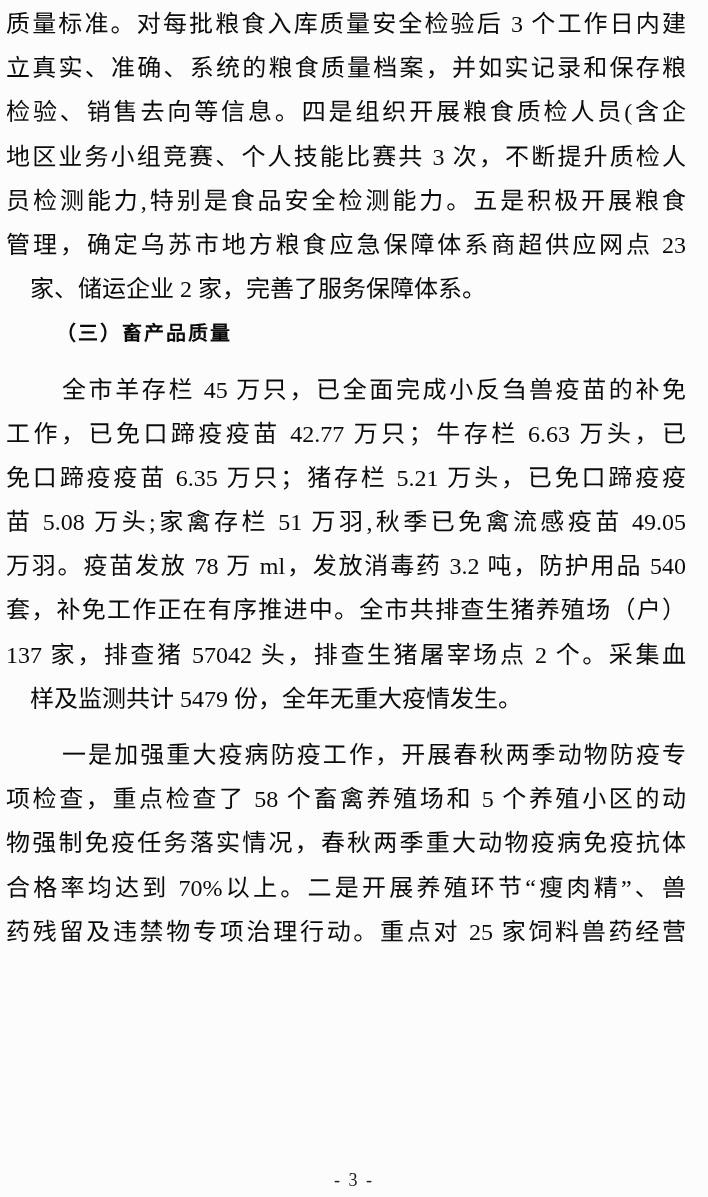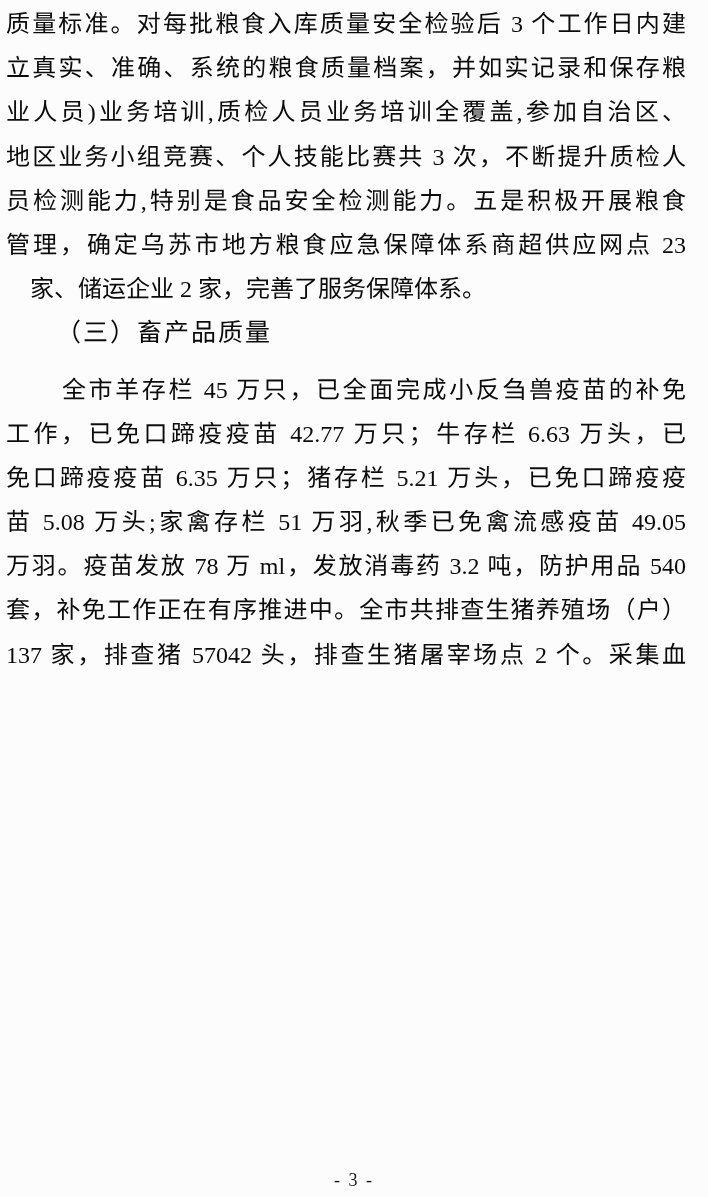--- a/index.html
+++ b/index.html
@@ -34,22 +34,22 @@
     text-align: justify;
     overflow: hidden;
     white-space: normal;
   }
   .ln.just { text-align-last: justify; }
   .ln.last { text-align-last: left; margin-left: 24px; }
   .ln.ind { text-indent: 56px; }
   .heading {
     height: 44.2px;
     line-height: 44.2px;
-    font-size: 25px;
-    font-weight: normal;
+    font-size: 20px;
+    font-weight: bold;
     margin: 0 0 12px 0;
     text-indent: 50px;
     letter-spacing: 2px;
   }
   .footer {
     position: absolute;
     left: 0;
     right: 0;
     bottom: 6px;
     text-align: center;
@@ -60,36 +60,44 @@
 </style>
 </head>
 <body>
 
 <div class="page">
   <div class="content">
 
     <div class="para">
       <div class="ln just">质量标准。对每批粮食入库质量安全检验后 3 个工作日内建</div>
       <div class="ln just">立真实、准确、系统的粮食质量档案，并如实记录和保存粮</div>
-      <div class="ln just">业人员)业务培训,质检人员业务培训全覆盖,参加自治区、</div>
+      <div class="ln just">检验、销售去向等信息。四是组织开展粮食质检人员(含企</div>
       <div class="ln just">地区业务小组竞赛、个人技能比赛共 3 次，不断提升质检人</div>
       <div class="ln just">员检测能力,特别是食品安全检测能力。五是积极开展粮食</div>
       <div class="ln just">管理，确定乌苏市地方粮食应急保障体系商超供应网点 23</div>
       <div class="ln last">家、储运企业 2 家，完善了服务保障体系。</div>
     </div>
 
     <h2 class="heading">（三）畜产品质量</h2>
 
     <div class="para">
       <div class="ln just ind">全市羊存栏 45 万只，已全面完成小反刍兽疫苗的补免</div>
       <div class="ln just">工作，已免口蹄疫疫苗 42.77 万只；牛存栏 6.63 万头，已</div>
       <div class="ln just">免口蹄疫疫苗 6.35 万只；猪存栏 5.21 万头，已免口蹄疫疫</div>
       <div class="ln just">苗 5.08 万头;家禽存栏 51 万羽,秋季已免禽流感疫苗 49.05</div>
       <div class="ln just">万羽。疫苗发放 78 万 ml，发放消毒药 3.2 吨，防护用品 540</div>
       <div class="ln just">套，补免工作正在有序推进中。全市共排查生猪养殖场（户）</div>
       <div class="ln just">137 家，排查猪 57042 头，排查生猪屠宰场点 2 个。采集血</div>
+      <div class="ln last">样及监测共计 5479 份，全年无重大疫情发生。</div>
     </div>
 
+    <div class="para para-gap">
+      <div class="ln just ind">一是加强重大疫病防疫工作，开展春秋两季动物防疫专</div>
+      <div class="ln just">项检查，重点检查了 58 个畜禽养殖场和 5 个养殖小区的动</div>
+      <div class="ln just">物强制免疫任务落实情况，春秋两季重大动物疫病免疫抗体</div>
+      <div class="ln just">合格率均达到 70%以上。二是开展养殖环节“瘦肉精”、兽</div>
+      <div class="ln just">药残留及违禁物专项治理行动。重点对 25 家饲料兽药经营</div>
+    </div>
 
   </div>
 
   <div class="footer">- 3 -</div>
 </div>
 
 </body></html>

